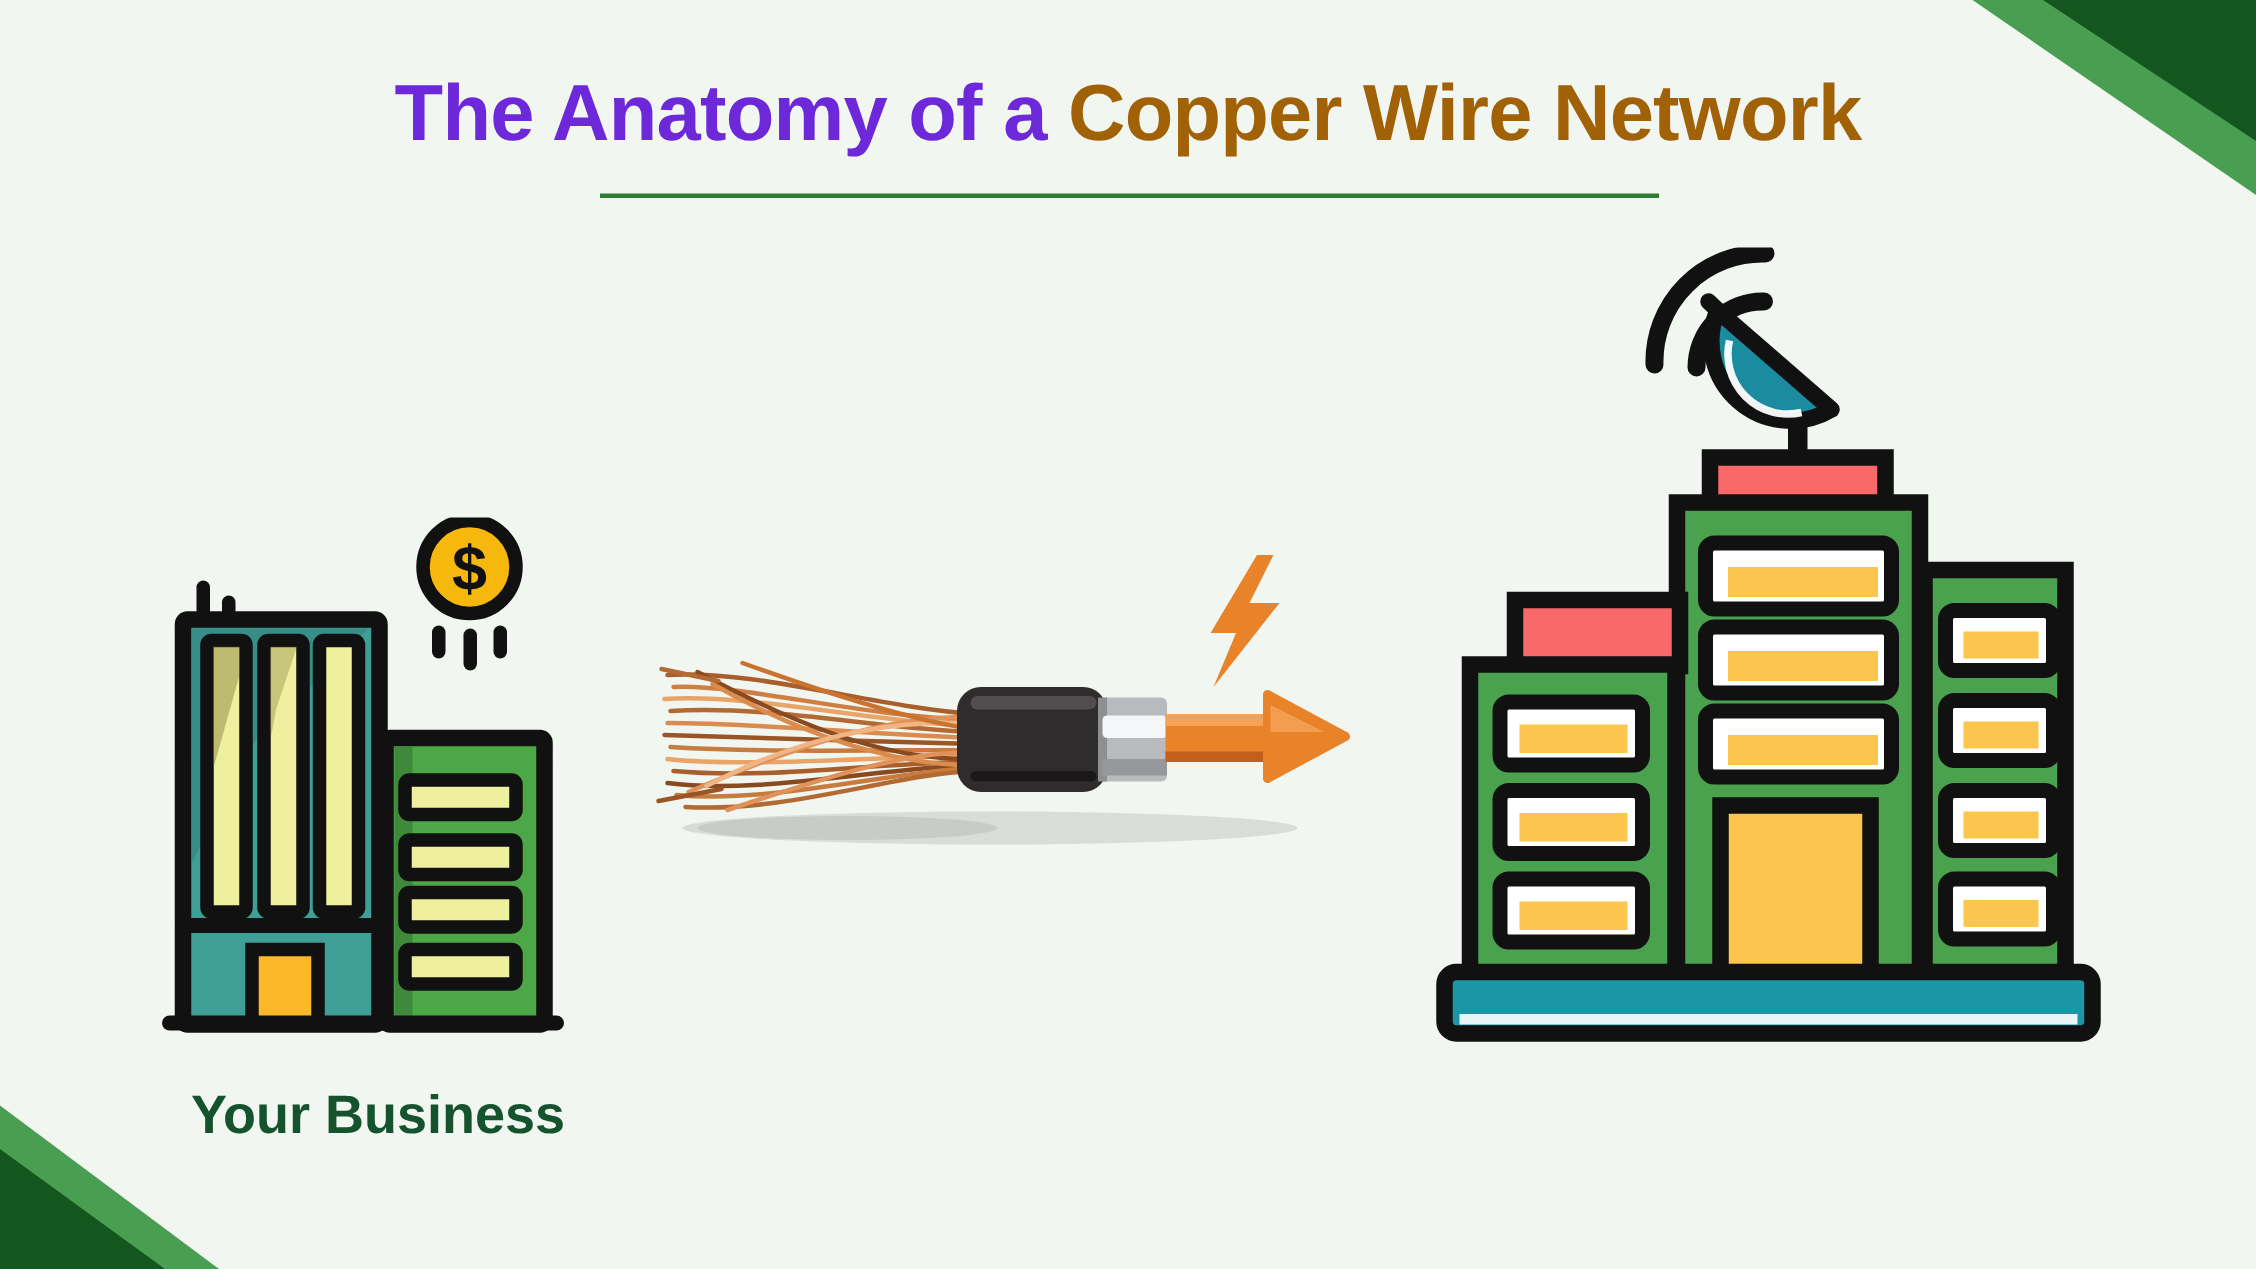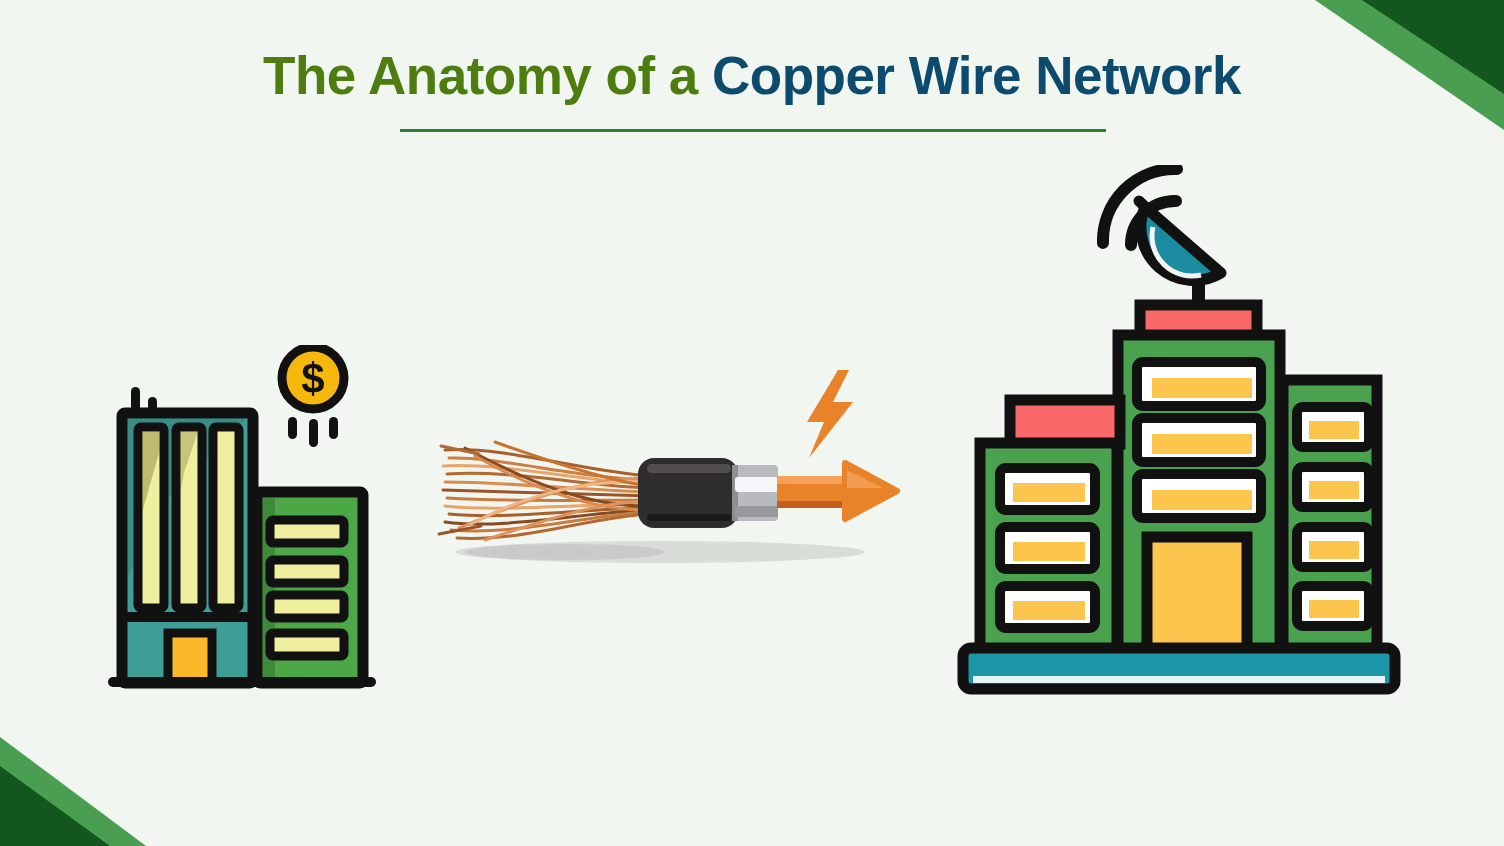--- a/index.html
+++ b/index.html
@@ -6,22 +6,22 @@
   .canvas{
     position:relative;width:1504px;height:846px;overflow:hidden;
     background:#f2f6f1;
     font-family:"Liberation Sans", sans-serif;
   }
   .corners{position:absolute;left:0;top:0;width:1504px;height:846px;pointer-events:none;}
   .title{
     position:absolute;left:0;top:48px;width:1504px;text-align:center;
     font-size:53px;font-weight:700;letter-spacing:-0.5px;line-height:1.05;
   }
-  .title .t1{color:#4d7c0f;text-align:center;}
-  .title .t2{color:#0c4a6e;margin-top:28px;}
+  .title .t1{color:#6d28d9;text-align:center;}
+  .title .t2{color:#a16207;margin-top:28px;}
   .underline{position:absolute;left:400px;top:129px;width:706px;height:3px;background:#2e7d32;}
   .fig{position:absolute;}
   .fig-left{left:100px;top:345px;width:280px;height:348px;}
   .fig-cable{left:435px;top:360px;width:470px;height:210px;}
   .fig-right{left:955px;top:165px;width:450px;height:530px;}
   .node-label{
     position:absolute;top:722px;font-size:36px;font-weight:700;color:#14532d;text-align:center;
   }
   .label-left{left:100px;width:304px;}
   .label-right{left:950px;width:455px;}
@@ -189,14 +189,15 @@
       <rect x="342" y="421" width="72" height="40" rx="6" fill="#ffffff" stroke="#111111" stroke-width="10"></rect>
       <rect x="354" y="435" width="50" height="18" fill="#fbc54e"></rect>
     </g>
 
     <g>
       <rect x="8" y="483" width="432" height="41" rx="8" fill="#1b96a6" stroke="#111111" stroke-width="11"></rect>
       <rect x="18" y="511" width="412" height="7" fill="#ffffff" opacity="0.9"></rect>
     </g>
   </svg>
 
+  <div class="node-label label-left">Your Business</div>
 
 </div>
 
 </body></html>

